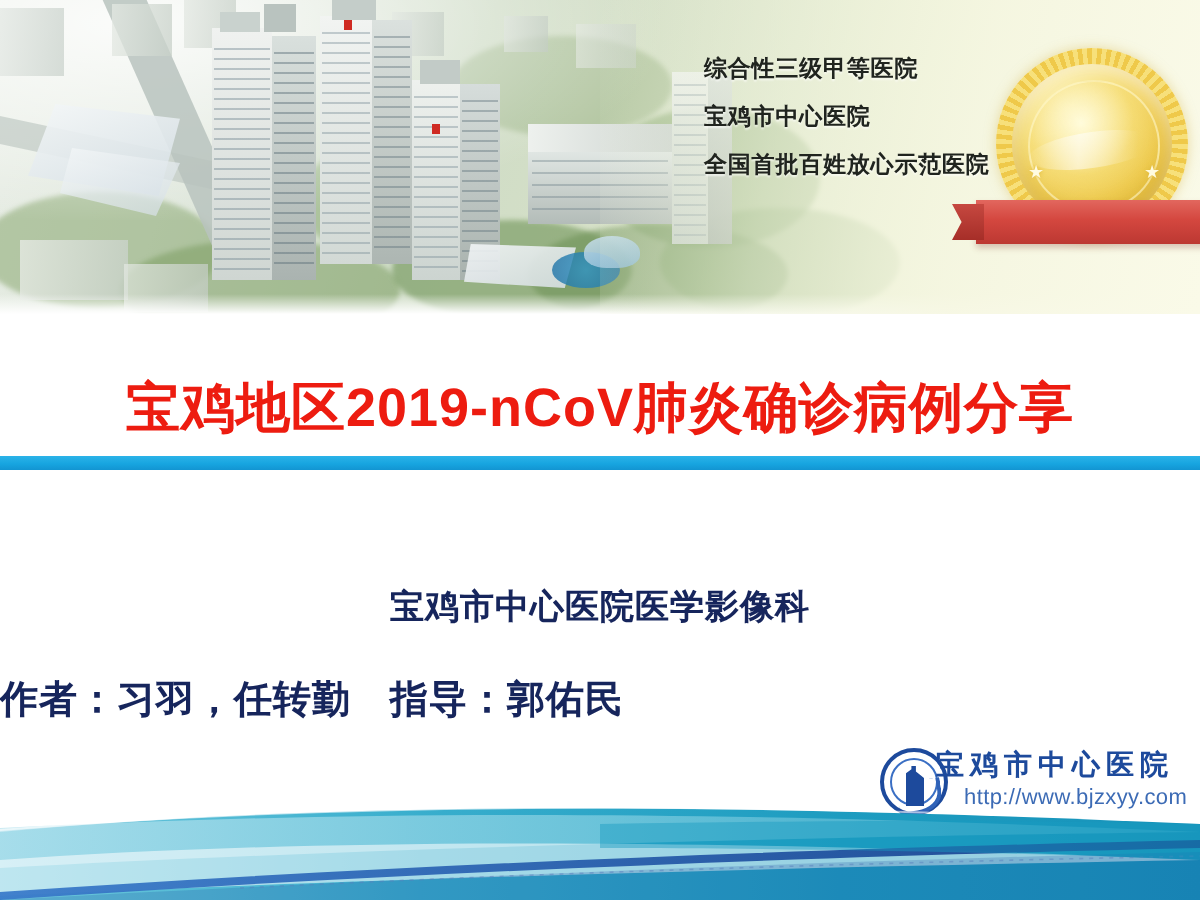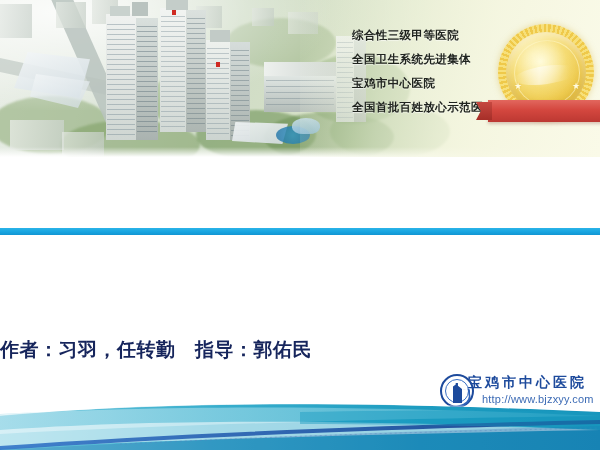--- a/index.html
+++ b/index.html
@@ -229,39 +229,40 @@
     <div style="position:absolute;left:276px;top:126px;width:34px;height:18px;border-radius:50%;background:radial-gradient(circle,#2f93c4,#1d6fa3);opacity:.8;"></div>
     <div style="position:absolute;left:292px;top:118px;width:28px;height:16px;border-radius:50% 50% 40% 40%;background:linear-gradient(160deg,#cfe3ee,#87b7d4);opacity:.85;"></div>
 
     <div style="position:absolute;left:0;bottom:0;width:600px;height:10px;
          background:linear-gradient(180deg,rgba(255,255,255,0),rgba(255,255,255,1));"></div>
 
     <div class="rightwash"></div>
 
     <div class="awards">
       <div class="aline">综合性三级甲等医院</div>
-      <div class="aline">全国卫生系统先进集体</div>
       <div class="aline">宝鸡市中心医院</div>
       <div class="aline">全国首批百姓放心示范医院</div>
     </div>
 
     <div class="medal">
       <div class="sawtooth"></div>
       <div class="disc"></div>
       <div class="inner"></div>
       <div class="shine"></div>
       <div class="star s1">★</div>
       <div class="star s2">★</div>
       <div class="ribbon"></div>
     </div>
   </div>
 
+  <div class="title">宝鸡地区2019-nCoV肺炎确诊病例分享</div>
 
   <div class="rule"></div>
 
+  <div class="dept">宝鸡市中心医院医学影像科</div>
   <div class="authors">作者：习羽，任转勤　指导：郭佑民</div>
 
   <div class="logo">
     <div class="seal">
       <div class="ring"></div>
       <div class="mark"></div>
       <div class="swoosh"></div>
     </div>
     <div class="lname">宝鸡市中心医院</div>
     <div class="lurl">http://www.bjzxyy.com</div>

